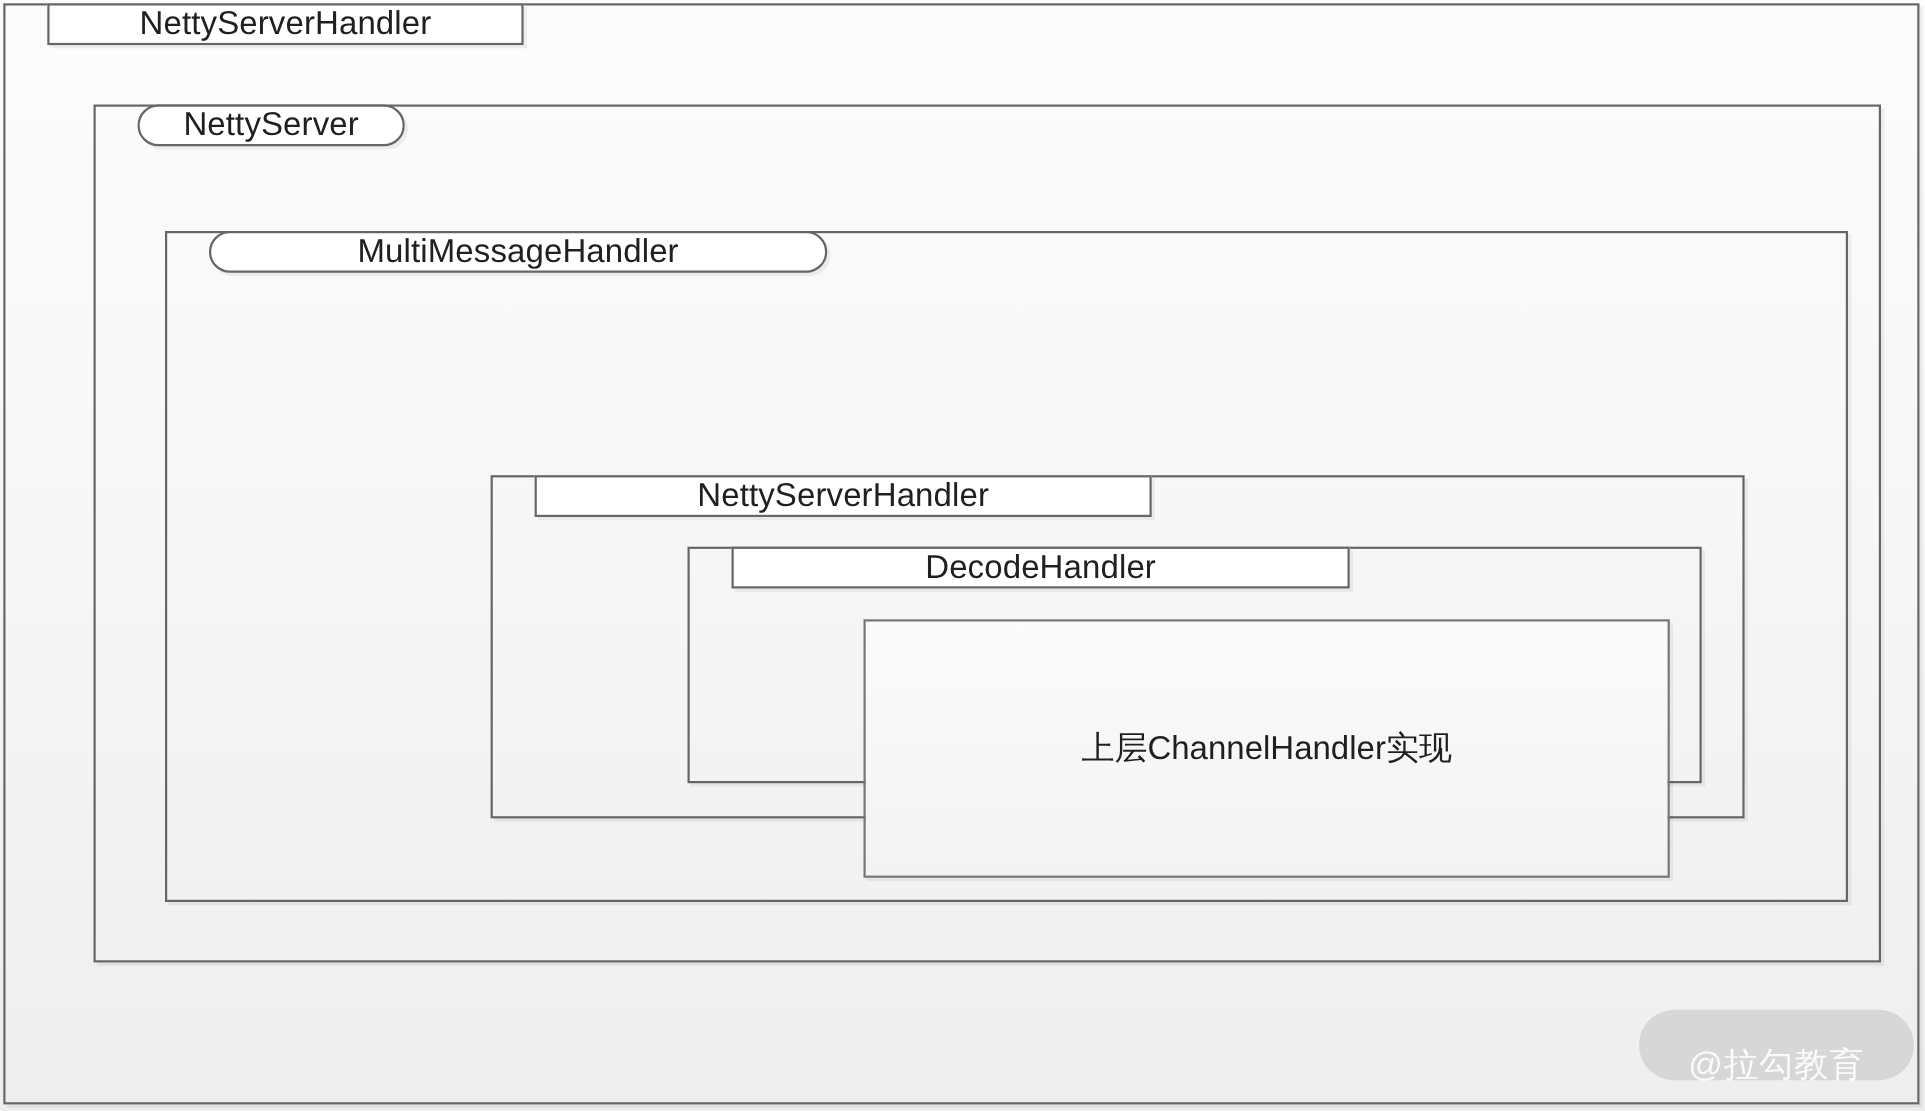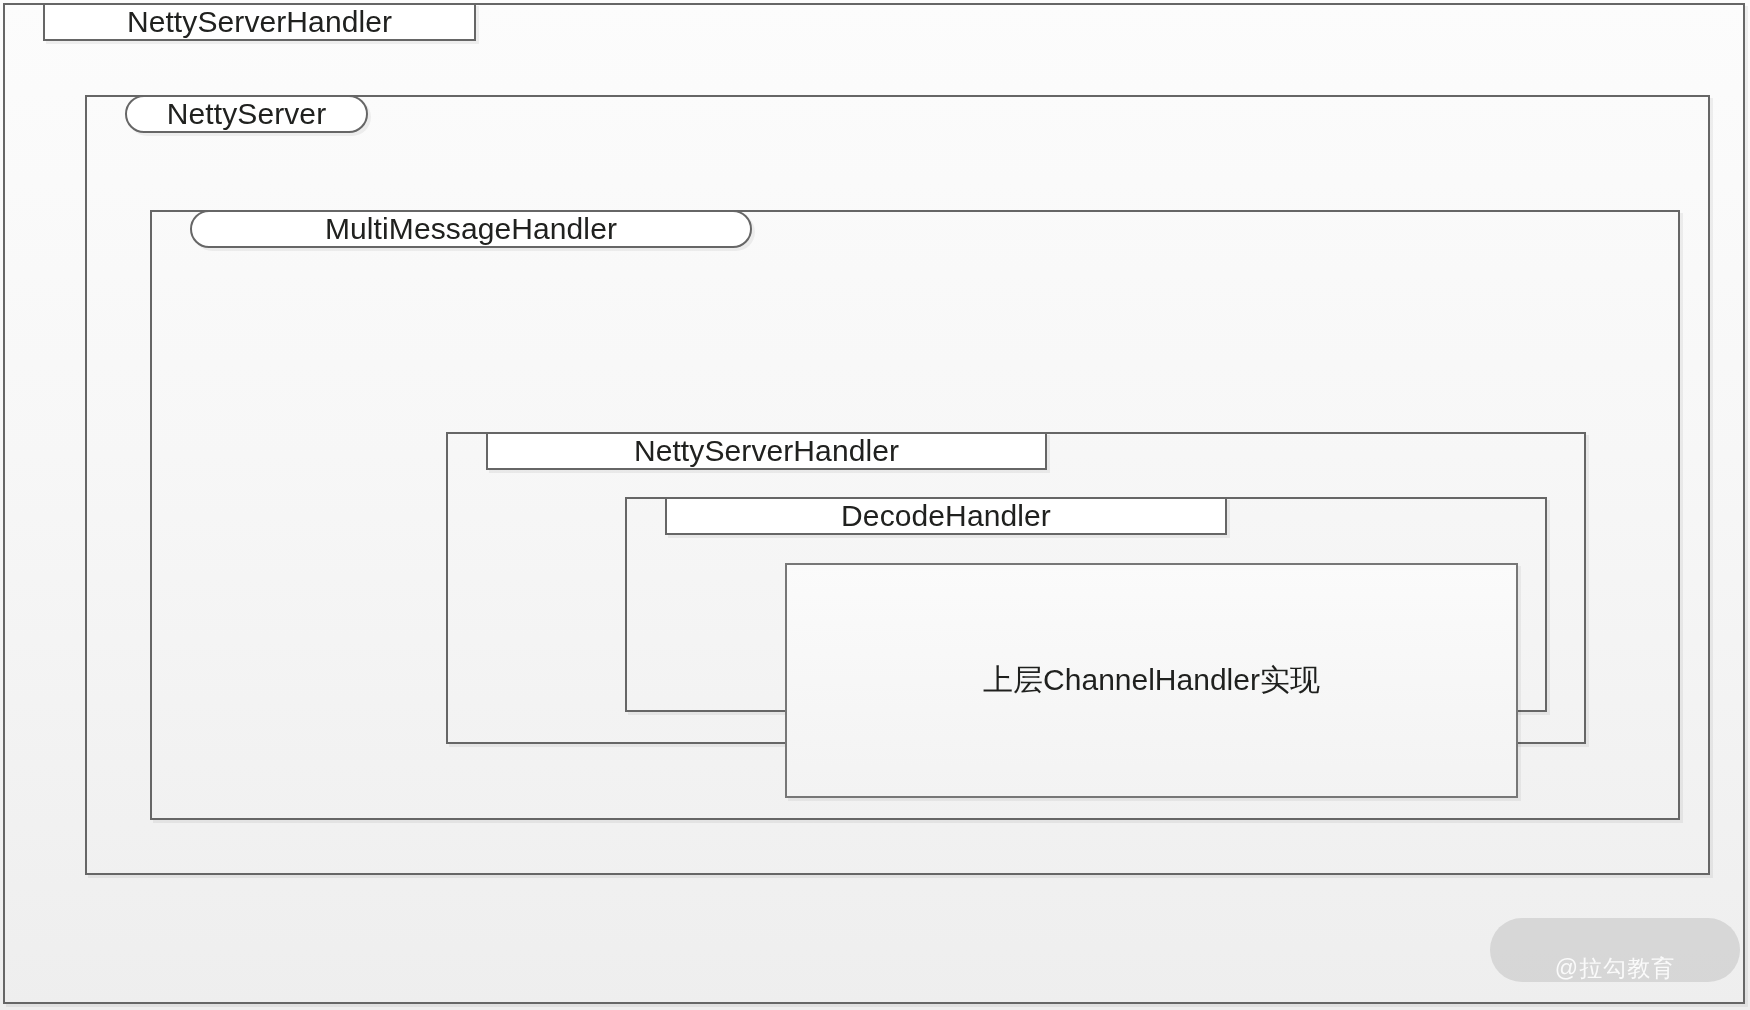--- a/index.html
+++ b/index.html
@@ -104,21 +104,21 @@
     width: 250px;
     height: 64px;
     border-radius: 32px;
     background: rgba(160,160,160,0.30);
     display: flex;
     align-items: center;
     justify-content: center;
   }
 
   #watermark-text {
-    font-size: 23px;
+    font-size: 31px;
     color: rgba(255,255,255,0.88);
     letter-spacing: 1px;
     white-space: nowrap;
     margin-top: 36px;
   }
 </style>
 </head>
 <body>
 
 <div id="canvas">

